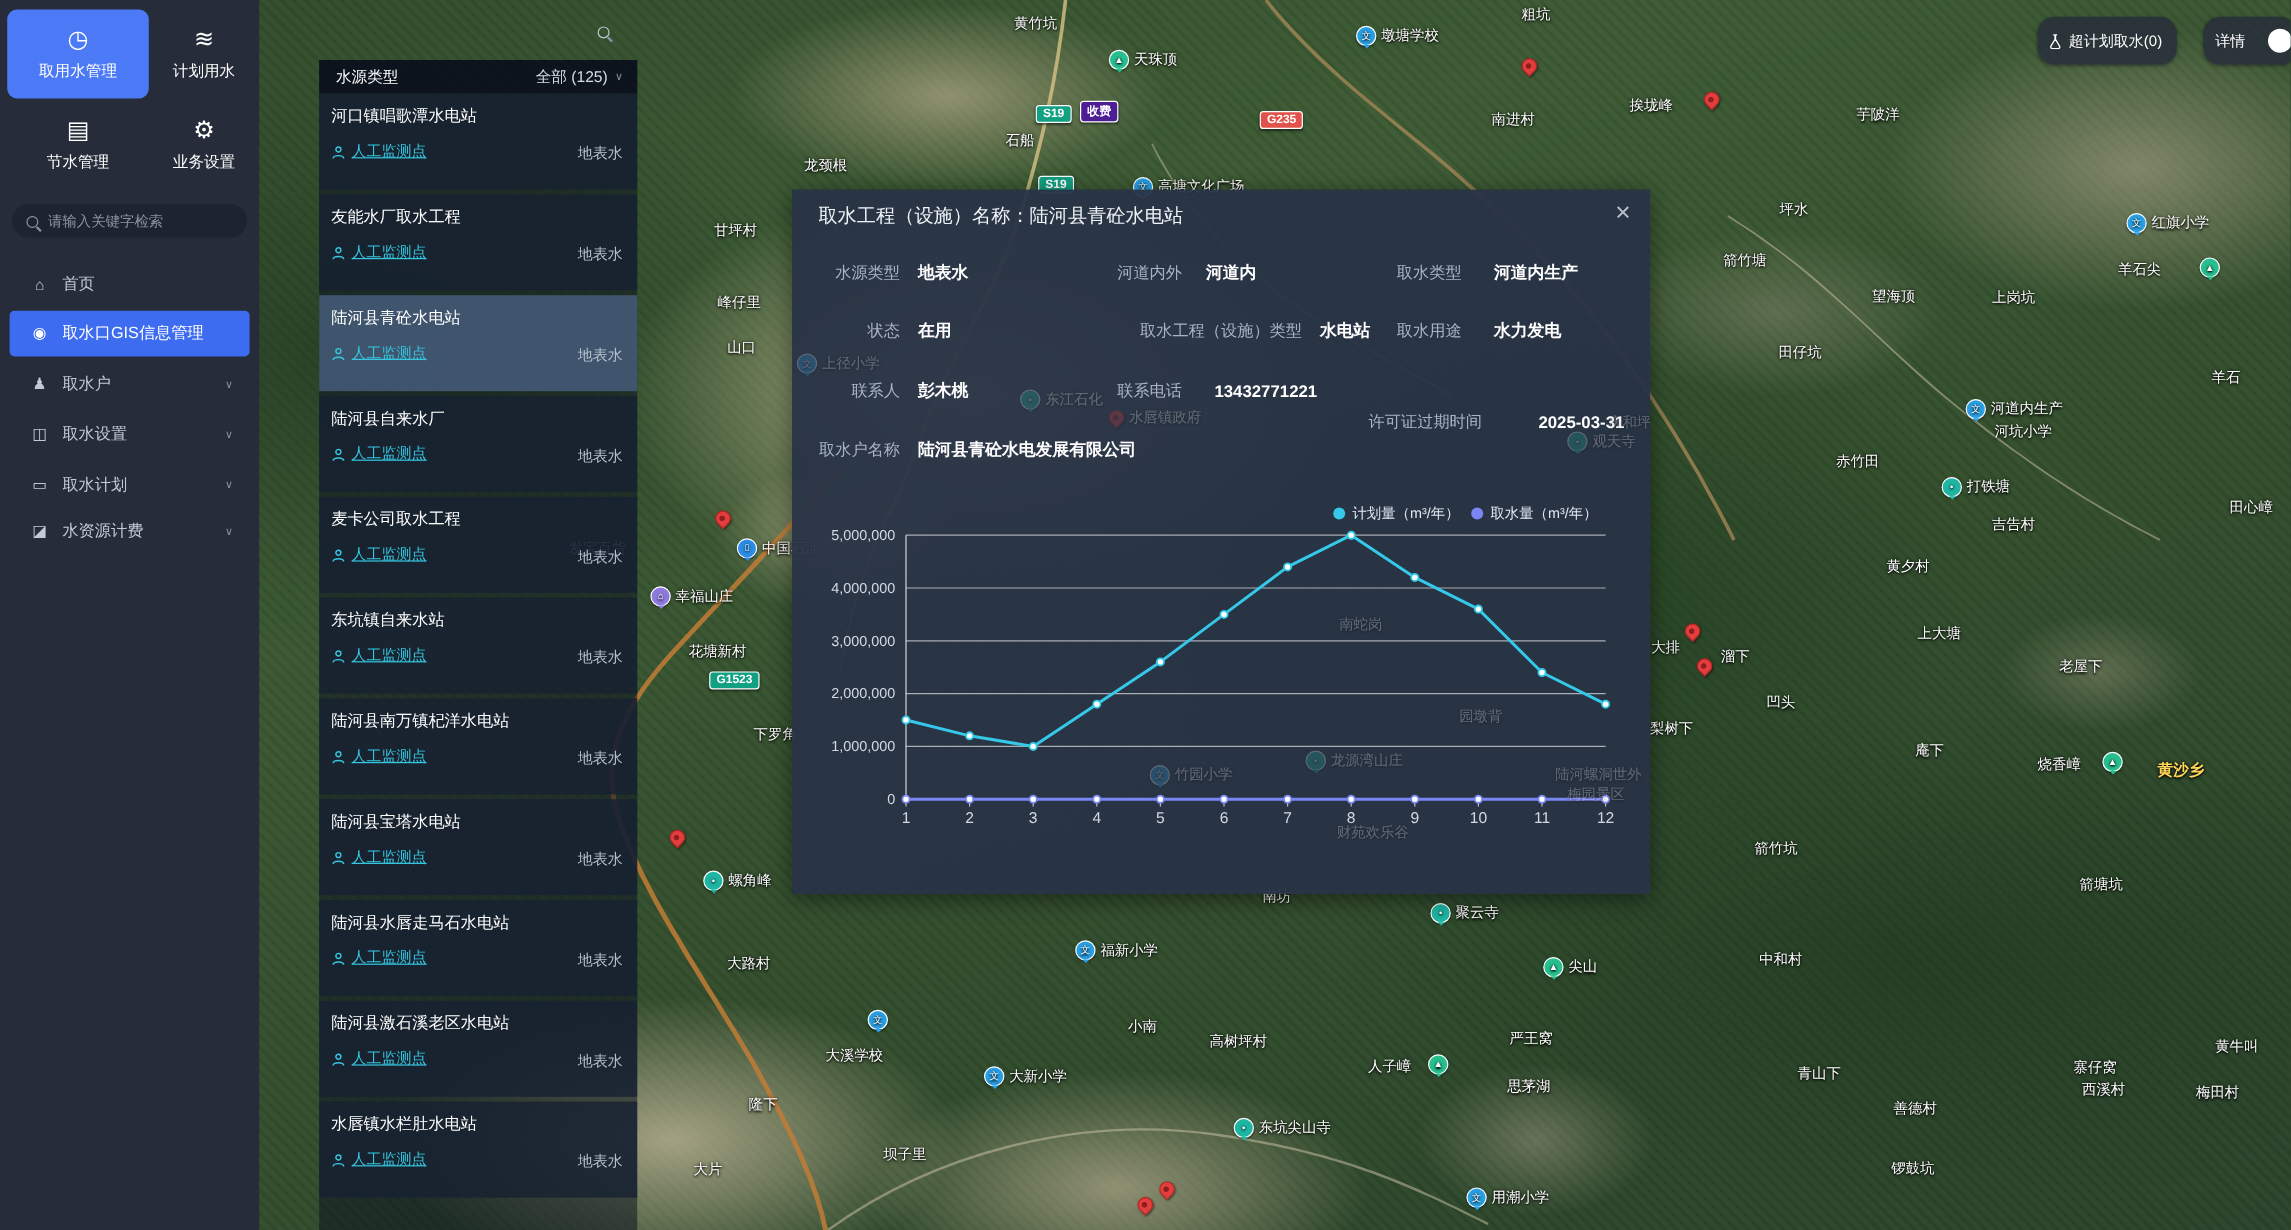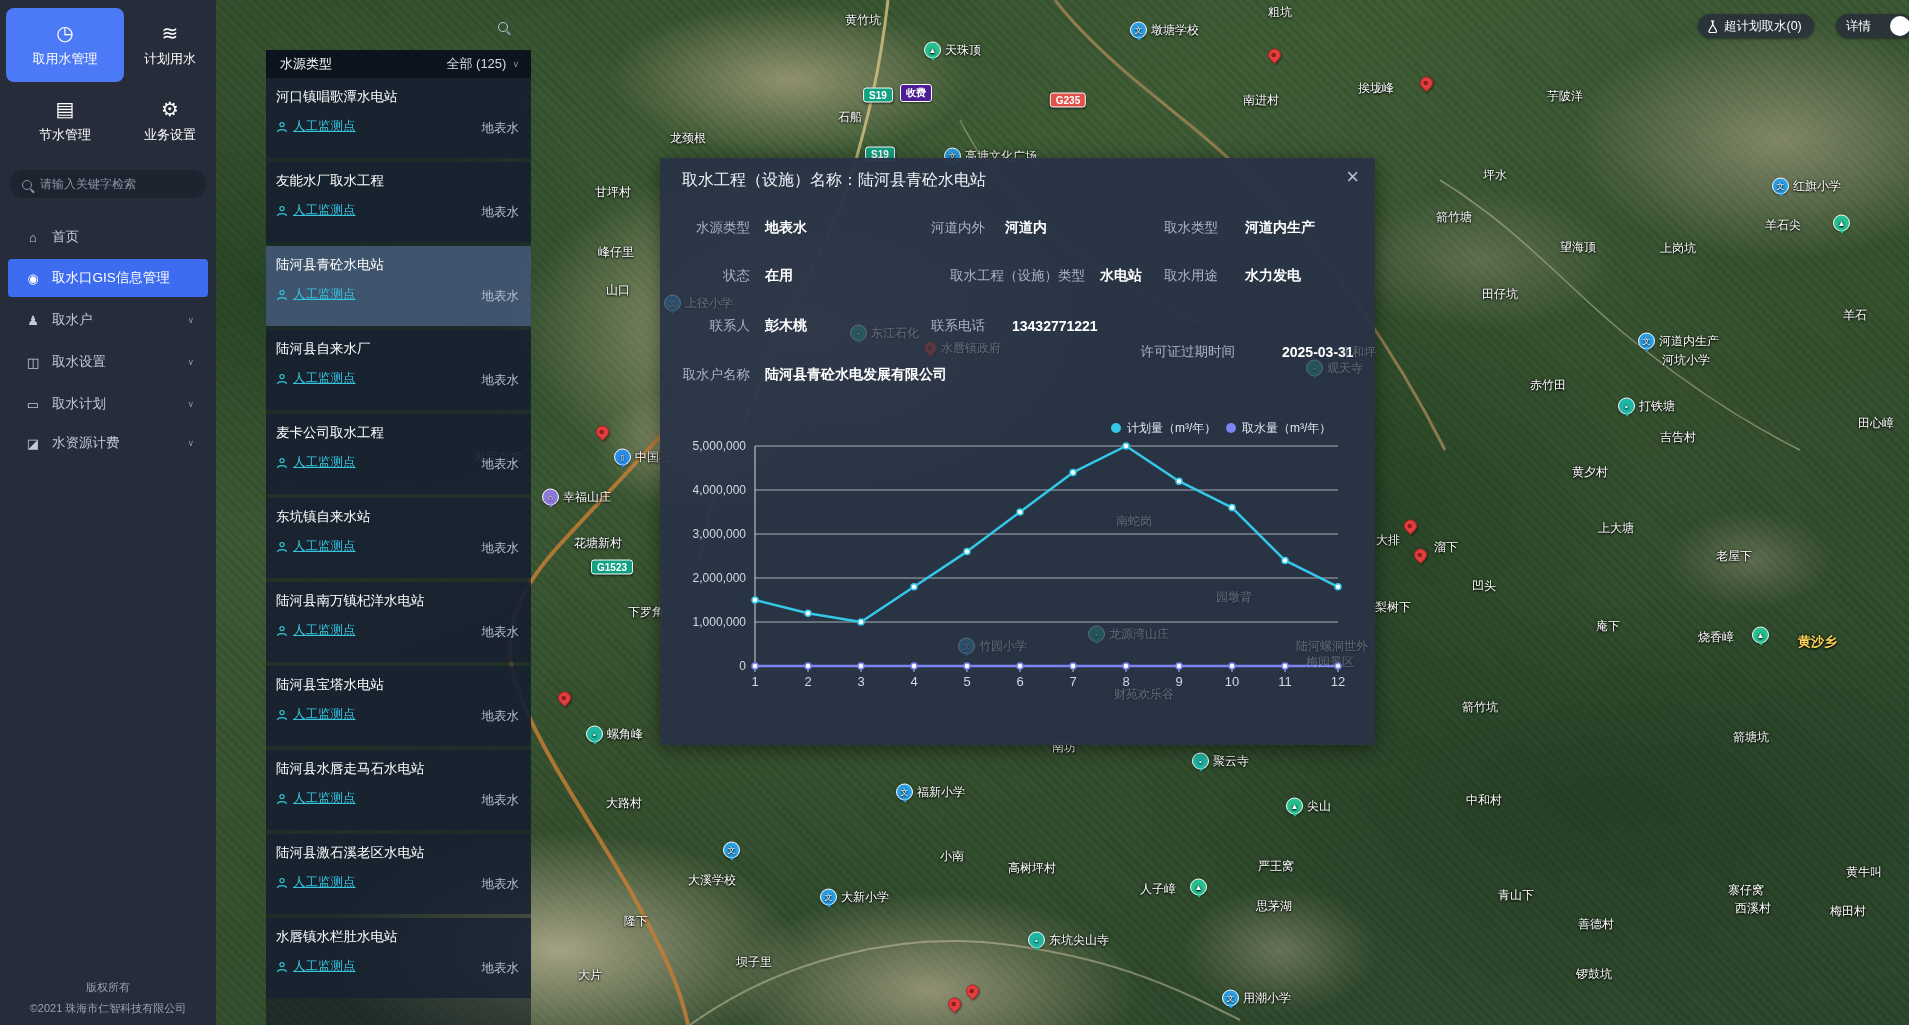--- a/index.html
+++ b/index.html
@@ -79,21 +79,21 @@
   #panel-head .fl{margin-left:14px;flex:1;}
   #panel-head .fv{color:#d6dce6;margin-right:6px;}
   #panel-head .chev{margin-right:12px;}
   .card{position:absolute;left:0;width:265px;height:80px;background:rgba(23,33,50,.82);cursor:pointer;}
   .card.sel{background:rgba(70,92,122,.85);}
   .cname{position:absolute;left:10px;top:10px;color:#fff;font-size:13.5px;}
   .cmon{position:absolute;left:10px;top:40px;display:flex;align-items:center;gap:5px;color:#36c6e0;font-size:12.5px;text-decoration:underline;cursor:pointer;}
   .csrc{position:absolute;right:12px;top:42px;color:#b7c0cd;font-size:12.5px;}
 
   
-  .pill{position:absolute;height:24px;background:rgba(38,44,58,.82);border-radius:14px;display:flex;align-items:center;
+  .pill{position:absolute;height:40px;background:rgba(38,44,58,.82);border-radius:14px;display:flex;align-items:center;
     color:#fff;font-size:12.5px;z-index:10;cursor:pointer;box-shadow:0 1px 3px rgba(0,0,0,.4);}
   #pill-over{left:1698px;top:14px;padding:0 12px 0 8px;gap:5px;}
   #pill-detail{left:1836px;top:14px;width:64px;padding:0 4px 0 10px;justify-content:space-between;}
   .knob{width:20px;height:20px;border-radius:50%;background:#fff;}
 
   
   #modal{position:absolute;left:660px;top:158px;width:715px;height:587px;background:rgba(40,51,70,.95);z-index:8;box-shadow:0 4px 18px rgba(0,0,0,.45);}
   #modal-title{position:absolute;left:22px;top:12px;font-size:16px;color:#f0f3f8;}
   #modal-close{position:absolute;right:16px;top:6px;font-size:22px;color:#b9c2d0;cursor:pointer;}
   .flabel{position:absolute;text-align:right;color:#a8b4c6;font-size:13.5px;transform:translateY(-50%);white-space:nowrap;}
@@ -430,24 +430,20 @@
        <span class="micon">▭</span>
        <span class="mtext">取水计划</span>
        <span class="chev">∨</span>
         </div>
         <div class="mitem" style="top:214px">
        <span class="micon">◪</span>
        <span class="mtext">水资源计费</span>
        <span class="chev">∨</span>
         </div>
       </div>
-    <div id="copyright">
-      <div>版权所有</div>
-      <div>©2021 珠海市仁智科技有限公司</div>
-    </div>
   </div>
 
   <span class="mag" style="left:498px;top:22px;z-index:6;border-color:#c2cad6"></span>
   <div id="panel">
     <div id="panel-head">
       <span class="fl">水源类型</span>
       <span class="fv">全部 (125)</span>
       <span class="chev">∨</span>
     </div>
     <div id="stations">

